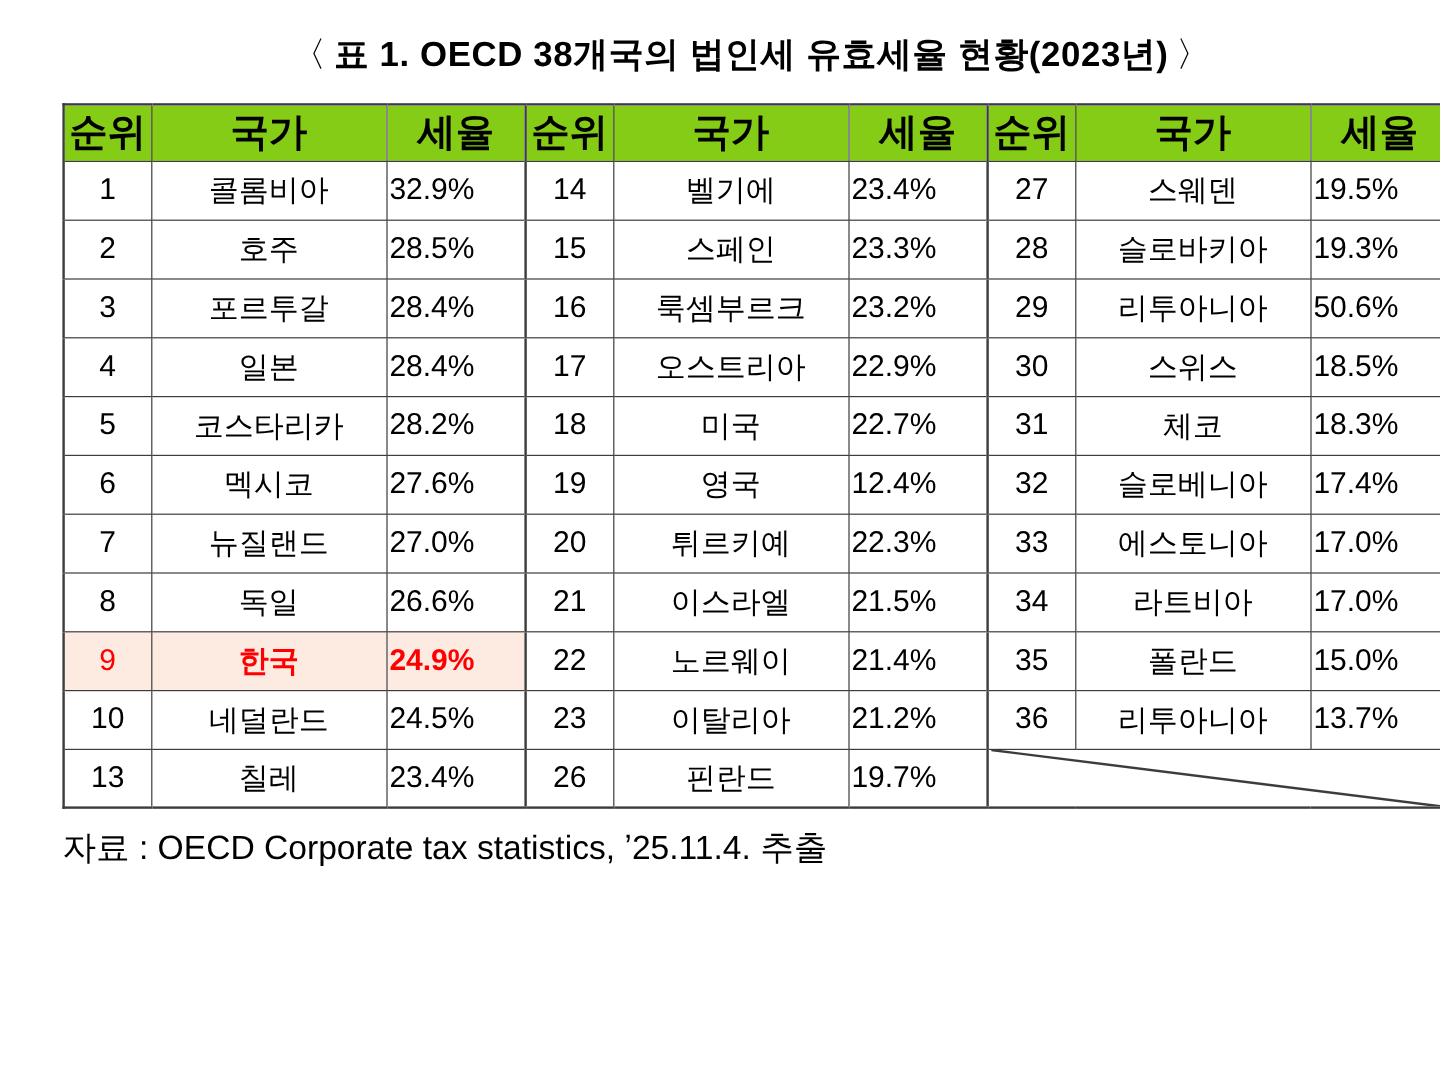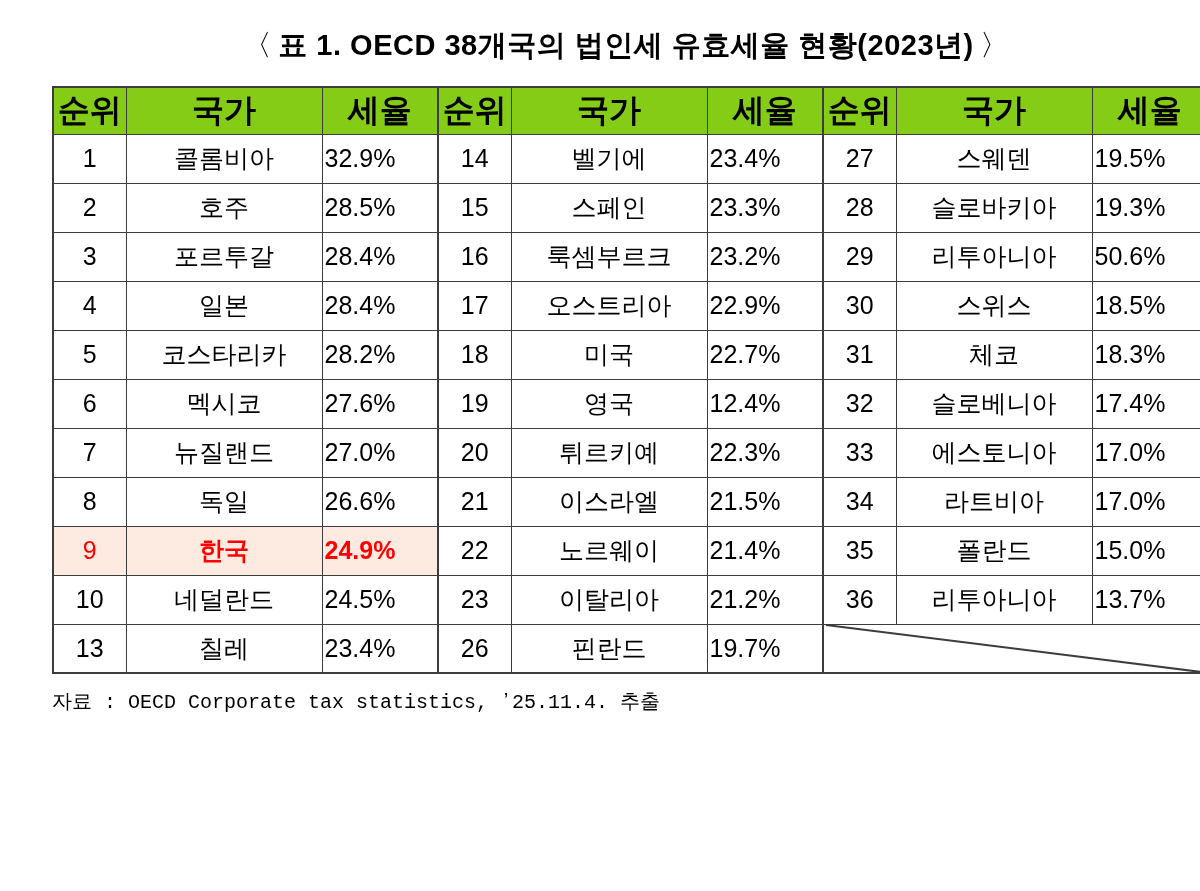--- a/index.html
+++ b/index.html
@@ -82,24 +82,23 @@
     padding: 0;
     position: relative;
   }
   td.diag svg {
     display: block;
     width: 100%;
     height: 100%;
   }
   .source {
     margin-top: 14px;
-    font-size: 20px;
+    font-size: 28px;
     letter-spacing: 0px;
     white-space: nowrap;
-    font-family: Liberation Mono, monospace;
   }
   table.tax thead th { border-top-width: 2px; }
   table.tax tbody tr:last-child td { border-bottom-width: 2px; }
   table.tax tr td:first-child, table.tax tr th:first-child { border-left-width: 2px; }
   table.tax tr td:last-child, table.tax tr th:last-child { border-right-width: 2px; }
 </style>
 </head>
 <body>
 
 <div class="page">

